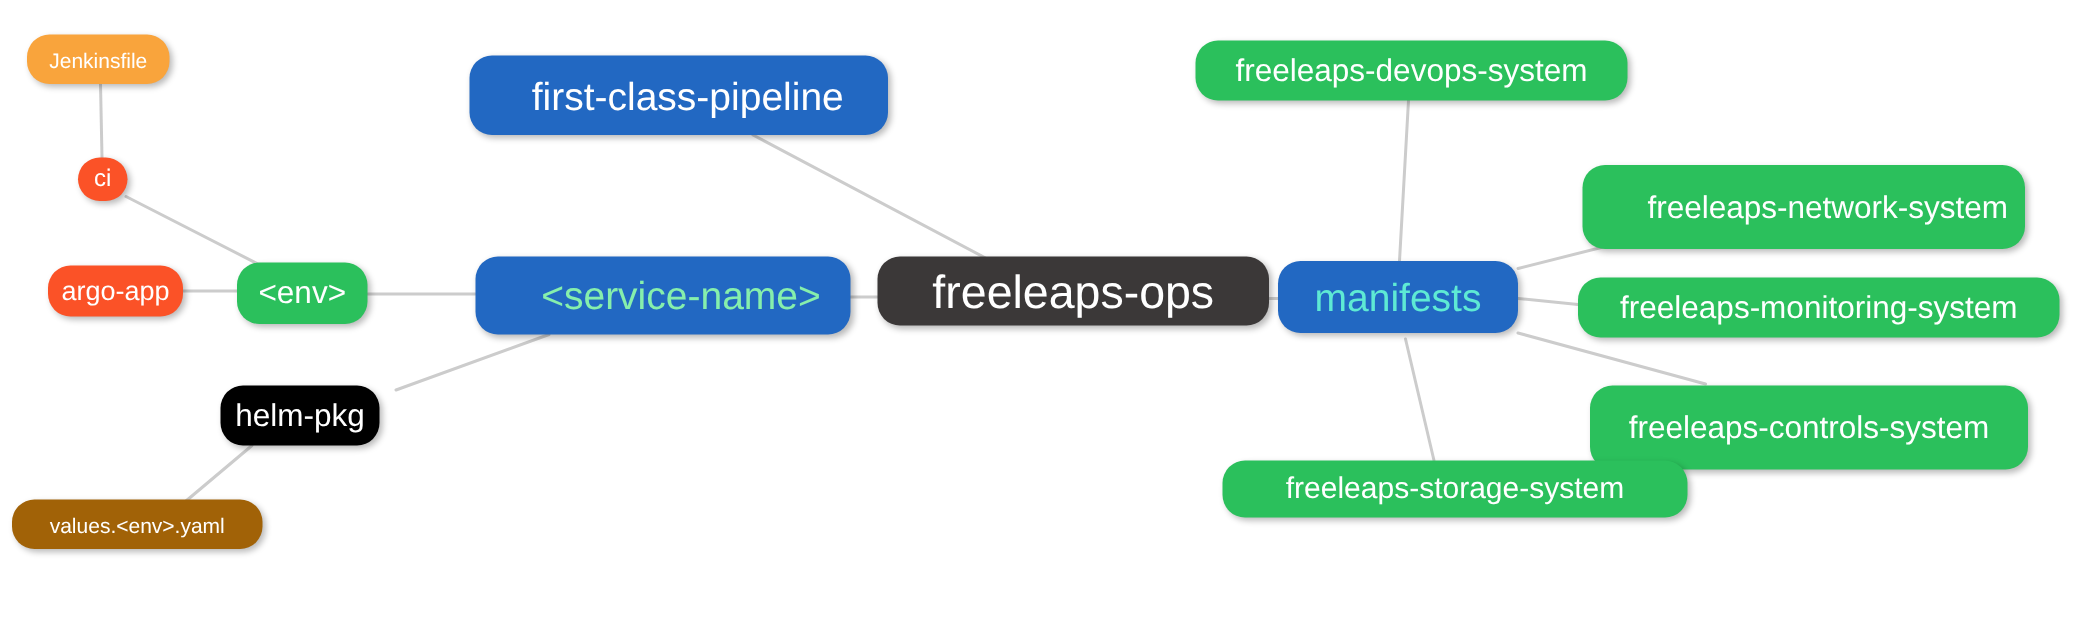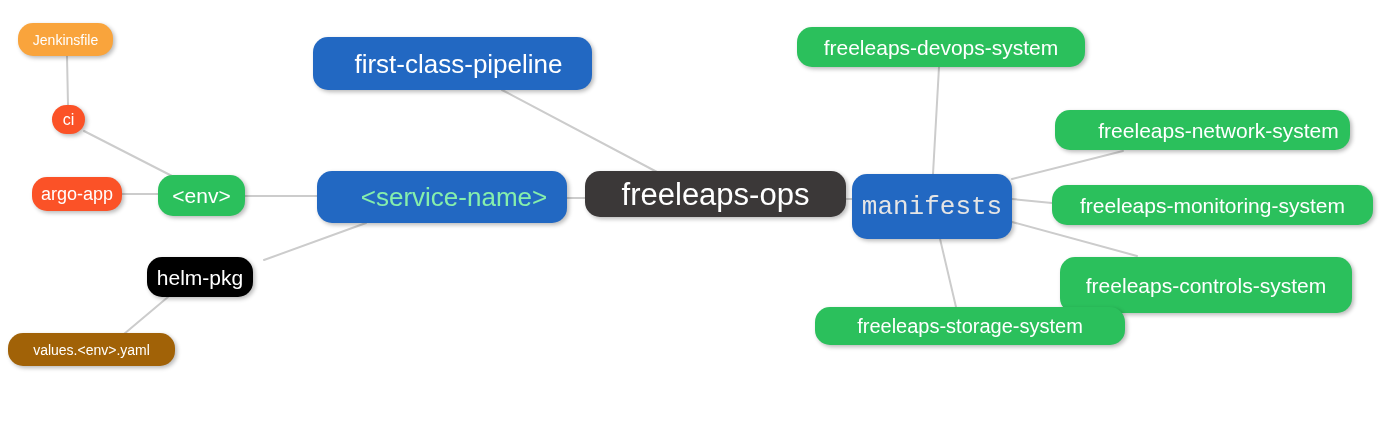--- a/index.html
+++ b/index.html
@@ -61,20 +61,20 @@
   <div id="node-layer">
       <div class="node" style="left: 18px; top: 23px; width: 95px; height: 33px; font-size: 14px; background: rgb(249, 164, 60); color: rgb(255, 255, 255);">Jenkinsfile</div>
       <div class="node" style="left: 52px; top: 105px; width: 33px; height: 29px; font-size: 16px; background: rgb(251, 82, 39); color: rgb(255, 255, 255);">ci</div>
       <div class="node" style="left: 32px; top: 177px; width: 90px; height: 34px; font-size: 18px; background: rgb(251, 82, 39); color: rgb(255, 255, 255);">argo-app</div>
       <div class="node" style="left: 158px; top: 175px; width: 87px; height: 41px; font-size: 21px; background: rgb(43, 192, 92); color: rgb(255, 255, 255);">&lt;env&gt;</div>
       <div class="node" style="left: 147px; top: 257px; width: 106px; height: 40px; font-size: 21px; background: #000000; color: rgb(255, 255, 255);">helm-pkg</div>
       <div class="node" style="left: 8px; top: 333px; width: 167px; height: 33px; font-size: 14px; background: #a16207; color: rgb(255, 255, 255);">values.&lt;env&gt;.yaml</div>
       <div class="node" style="left: 313px; top: 37px; width: 279px; height: 53px; font-size: 26px; background: rgb(34, 104, 194); color: rgb(255, 255, 255); padding-left: 12px;">first-class-pipeline</div>
       <div class="node" style="left: 317px; top: 171px; width: 250px; height: 52px; font-size: 26px; background: rgb(34, 104, 194); color: #86efac; padding-left: 24px;">&lt;service-name&gt;</div>
       <div class="node" style="left: 585px; top: 171px; width: 261px; height: 46px; font-size: 31px; background: rgb(59, 56, 56); color: rgb(255, 255, 255);">freeleaps-ops</div>
-      <div class="node" style="left: 852px; top: 174px; width: 160px; height: 65px; font-size: 26px; background: rgb(34, 104, 194); color: #e5e5e5; font-family: Liberation Mono, monospace;">manifests</div>
+      <div class="node" style="left: 852px; top: 174px; width: 160px; height: 48px; font-size: 26px; background: rgb(34, 104, 194); color: #5eead4;">manifests</div>
       <div class="node" style="left: 797px; top: 27px; width: 288px; height: 40px; font-size: 21px; background: rgb(43, 192, 92); color: rgb(255, 255, 255);">freeleaps-devops-system</div>
-      <div class="node" style="left: 1055px; top: 110px; width: 295px; height: 40px; font-size: 21px; background: rgb(43, 192, 92); color: rgb(255, 255, 255); padding-left: 32px;">freeleaps-network-system</div>
+      <div class="node" style="left: 1055px; top: 110px; width: 295px; height: 56px; font-size: 21px; background: rgb(43, 192, 92); color: rgb(255, 255, 255); padding-left: 32px;">freeleaps-network-system</div>
       <div class="node" style="left: 1052px; top: 185px; width: 321px; height: 40px; font-size: 21px; background: rgb(43, 192, 92); color: rgb(255, 255, 255);">freeleaps-monitoring-system</div>
       <div class="node" style="left: 1060px; top: 257px; width: 292px; height: 56px; font-size: 21px; background: rgb(43, 192, 92); color: rgb(255, 255, 255);">freeleaps-controls-system</div>
       <div class="node" style="left: 815px; top: 307px; width: 310px; height: 38px; font-size: 20px; background: rgb(43, 192, 92); color: rgb(255, 255, 255);">freeleaps-storage-system</div>
     </div>
 </div>
 
 </body></html>

